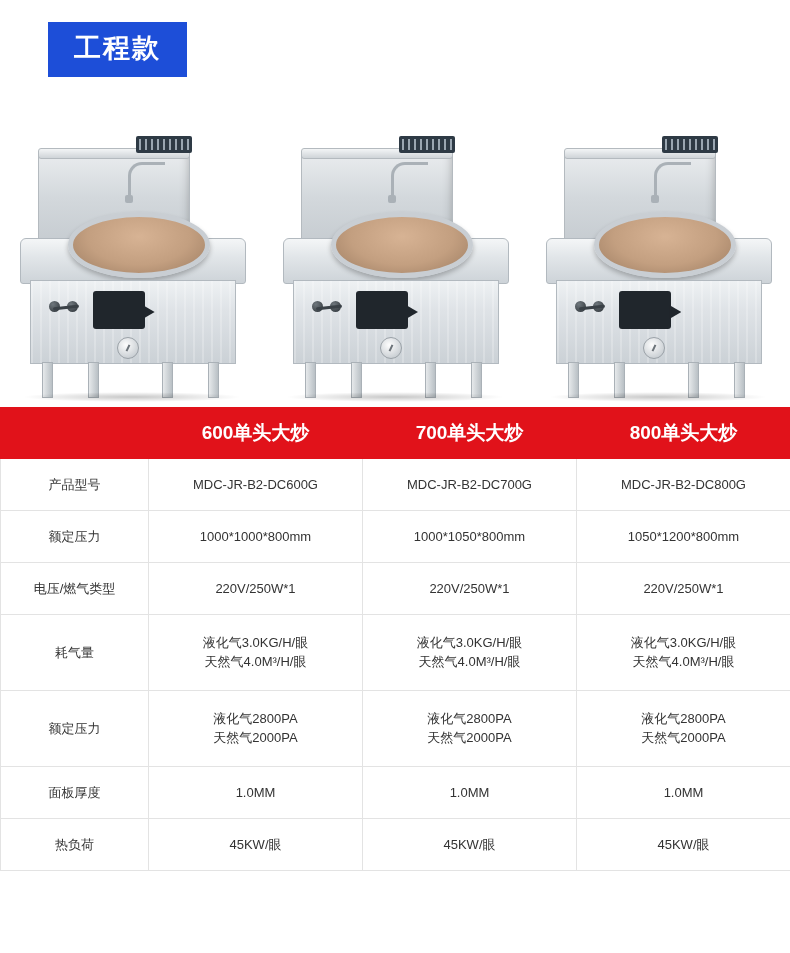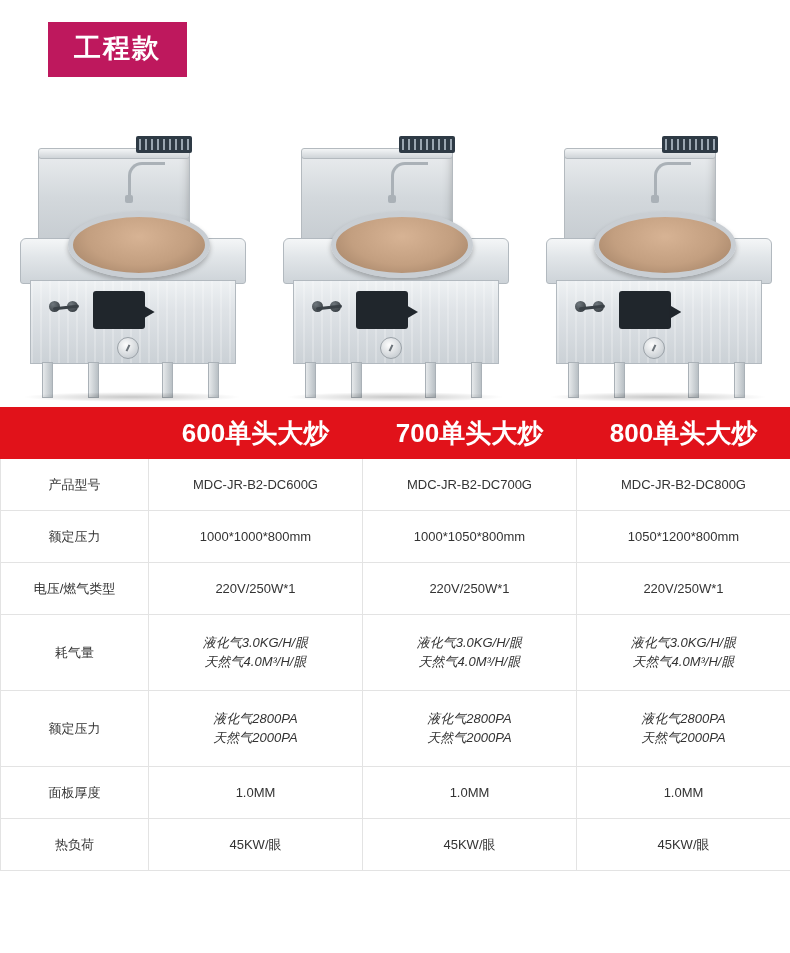--- a/index.html
+++ b/index.html
@@ -19,21 +19,21 @@
     width: 790px;
     height: 953px;
     background: #ffffff;
   }
 
   
   .banner {
     position: absolute;
     left: 48px;
     top: 22px;
-    background: #be185d;
+    background: #1d4ed8;
     color: #ffffff;
     font-size: 27px;
     font-weight: bold;
     letter-spacing: 2px;
     padding: 13px 26px 15px 26px;
     line-height: 1;
   }
 
   
   .photo-strip {
@@ -246,36 +246,36 @@
     border: 1px solid #e3e3e3;
     text-align: center;
     vertical-align: middle;
     font-size: 13px;
     color: #333;
     padding: 0;
   }
   .spec-table thead th {
     background: #e1121a;
     color: #ffffff;
-    font-size: 26px;
+    font-size: 19px;
     font-weight: bold;
     height: 50px;
     border: 1px solid #e1121a;
   }
   .spec-table thead th.blank {
     background: #e1121a;
     border: 1px solid #e1121a;
   }
   .spec-table .rowlabel {
     font-size: 13px;
     color: #333;
   }
   .spec-table tbody tr { height: 52px; }
   .spec-table tbody tr.tall { height: 76px; }
-  .cell-lines span { display: block; line-height: 1.45; font-style: italic; }
+  .cell-lines span { display: block; line-height: 1.45; }
   col.c0 { width: 148px; }
   col.c1, col.c2, col.c3 { width: 214px; }
 </style>
 </head>
 <body>
 
 <div class="page">
 
   <div class="banner">工程款</div>
 

